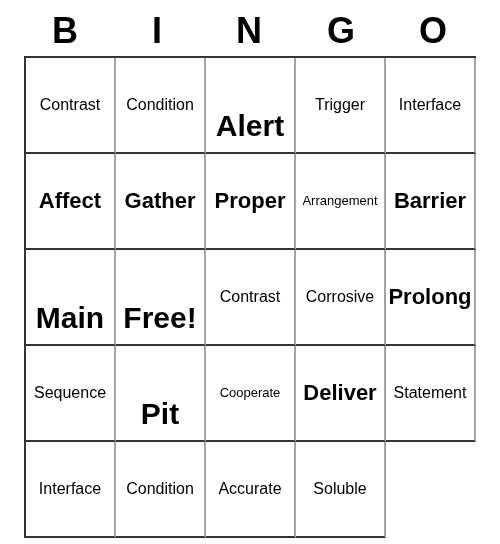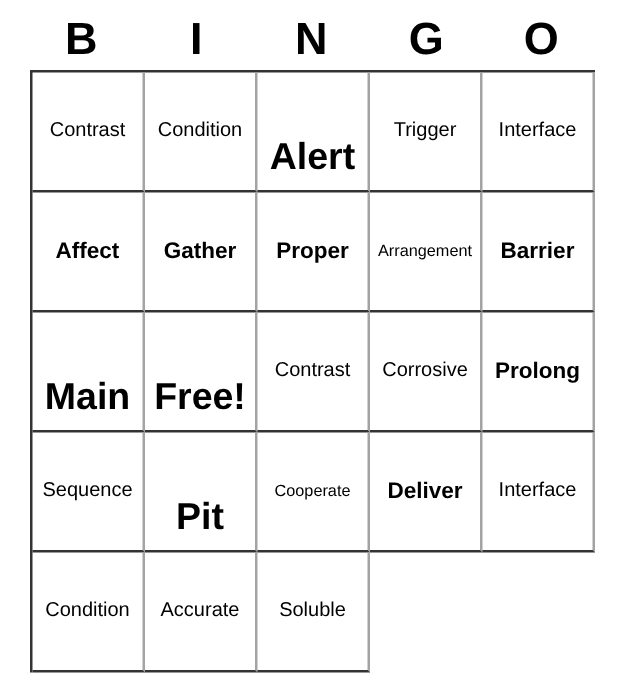--- a/index.html
+++ b/index.html
@@ -57,21 +57,21 @@
       line-height: 1.2;
     }
 
     .size-xl {
       font-size: 30px;
       font-weight: bold;
       margin-top: 42px;
     }
 
     .size-lg {
-      font-size: 18px;
+      font-size: 22px;
       font-weight: bold;
     }
 
     .size-md {
       font-size: 16px;
     }
 
     .size-sm {
       font-size: 13px;
       text-align: center;
@@ -140,20 +140,23 @@
     <div class="bingo-cell">
       <span class="size-xl">Pit</span>
     </div>
     <div class="bingo-cell">
       <span class="size-sm">Cooperate</span>
     </div>
     <div class="bingo-cell">
       <span class="size-lg">Deliver</span>
     </div>
     <div class="bingo-cell">
+      <span class="size-md">Statement</span>
+    </div>
+    <div class="bingo-cell">
       <span class="size-md">Interface</span>
     </div>
     <div class="bingo-cell">
       <span class="size-md">Condition</span>
     </div>
     <div class="bingo-cell">
       <span class="size-md">Accurate</span>
     </div>
     <div class="bingo-cell">
       <span class="size-md">Soluble</span>

